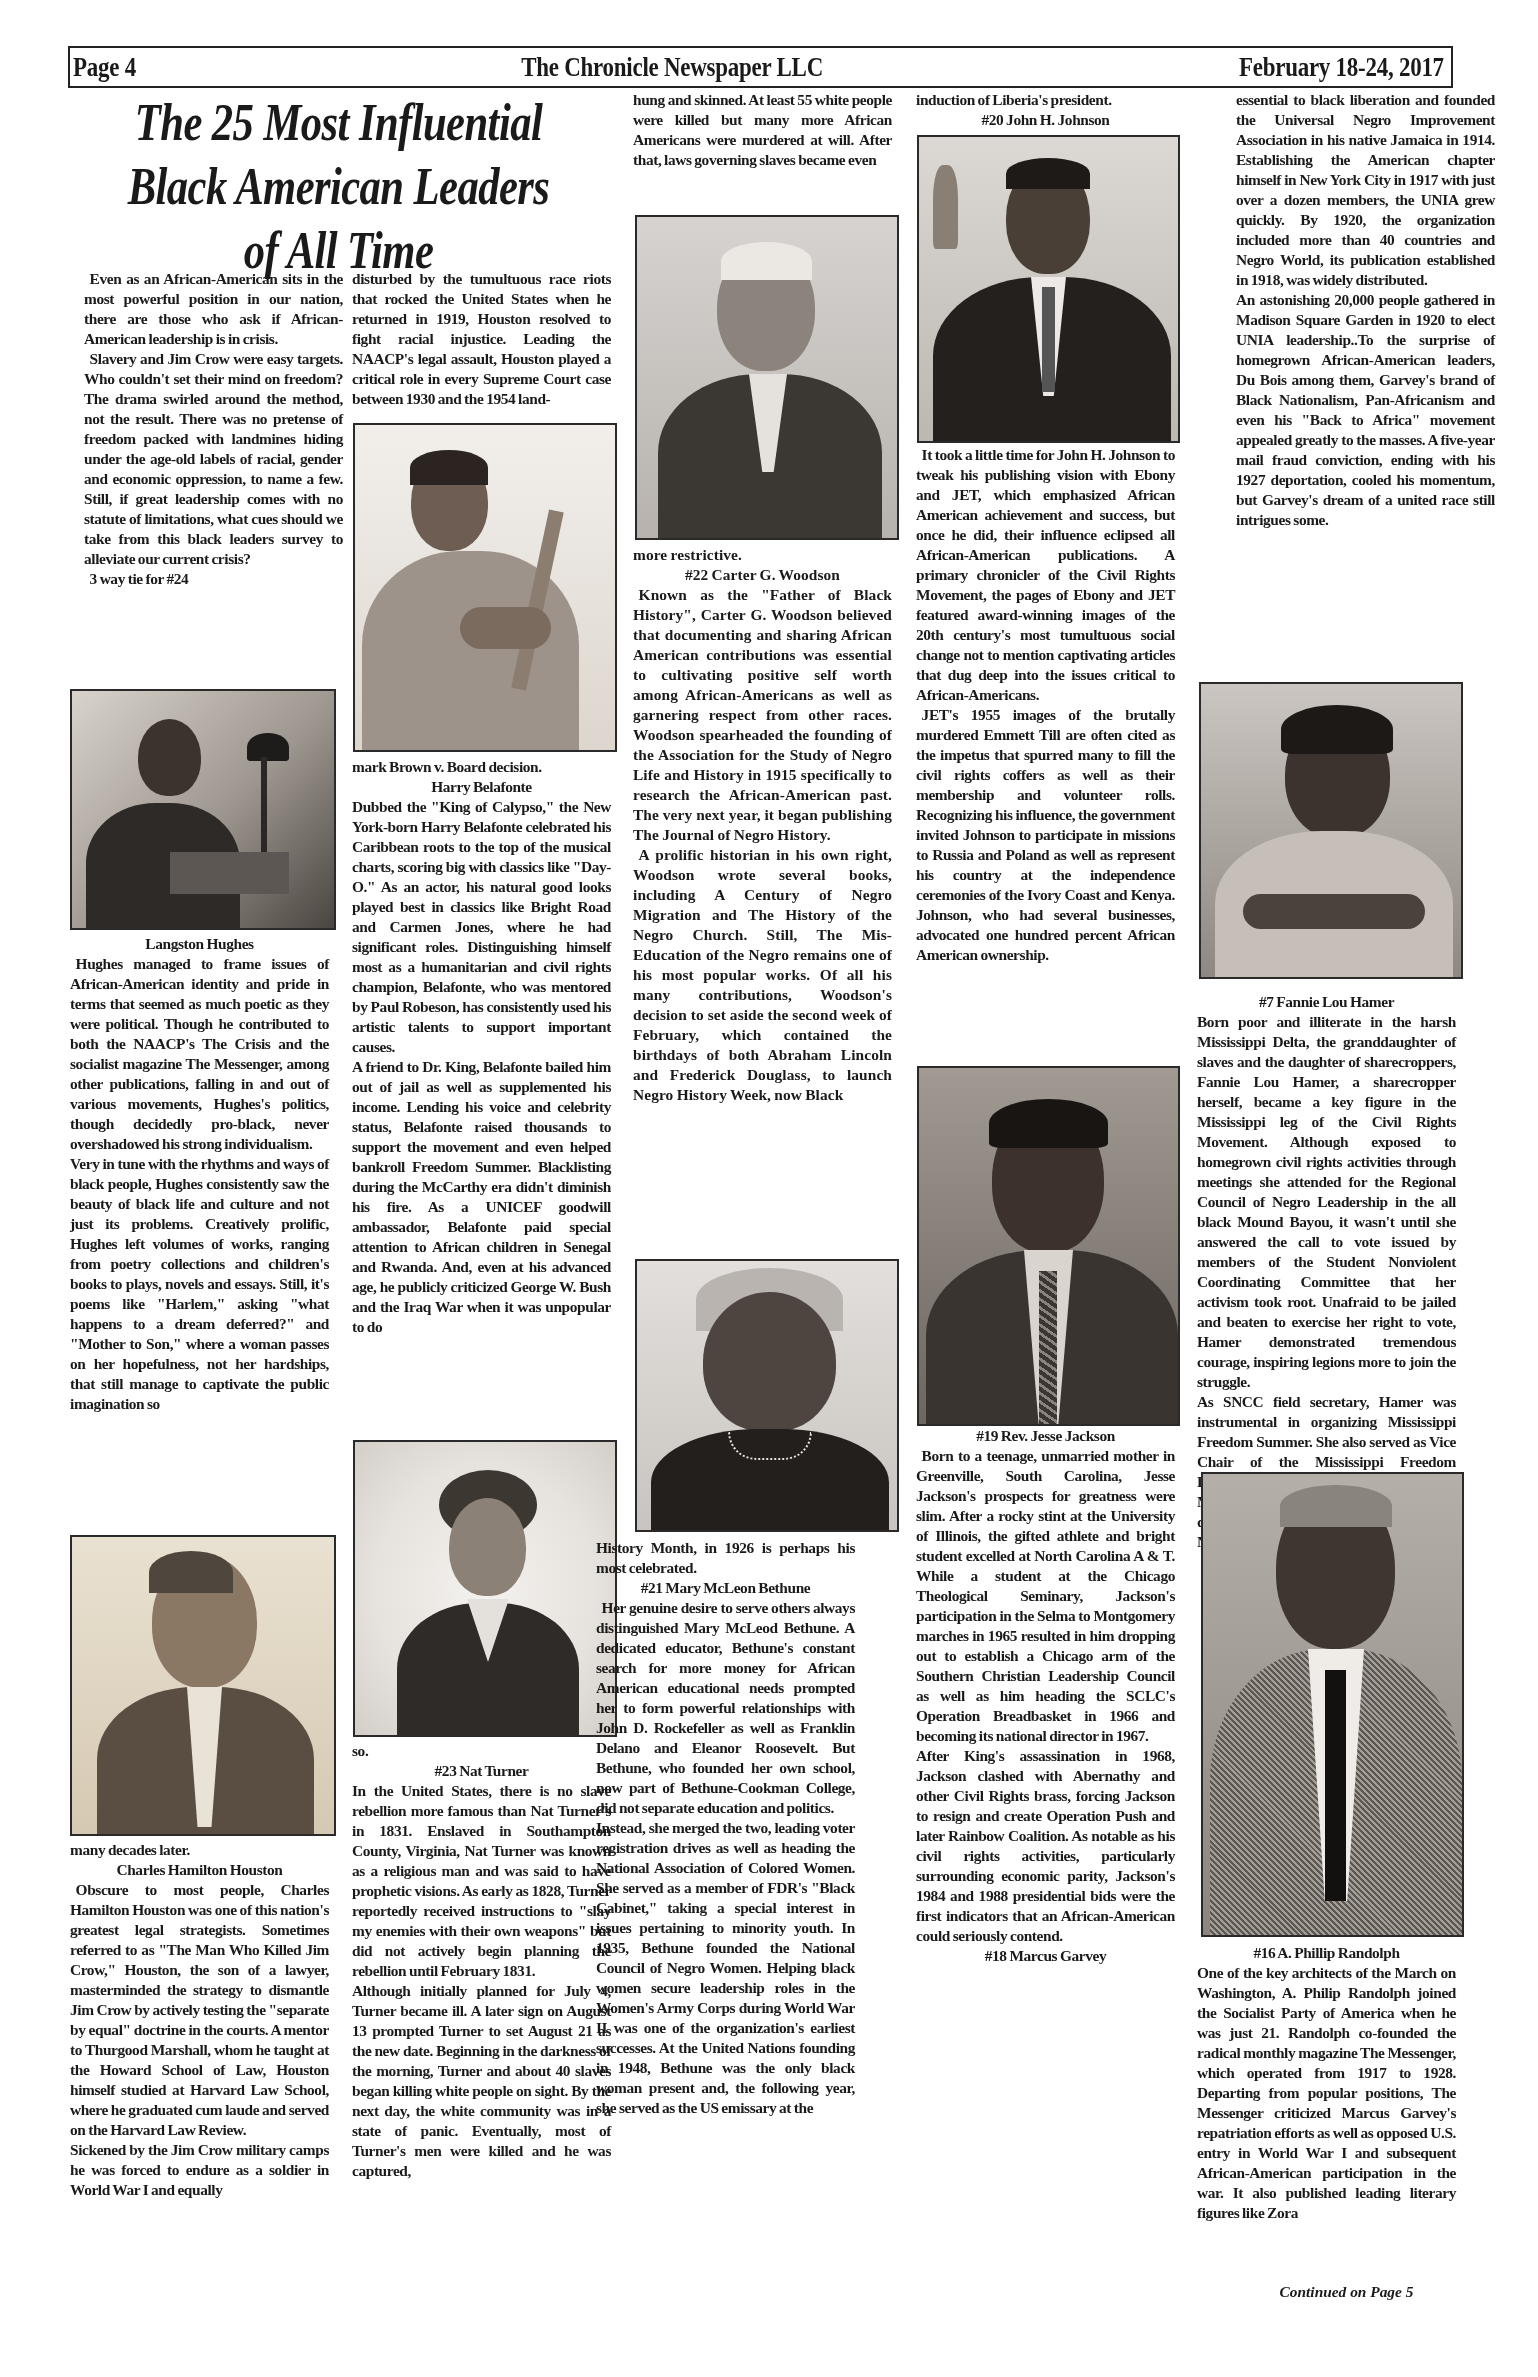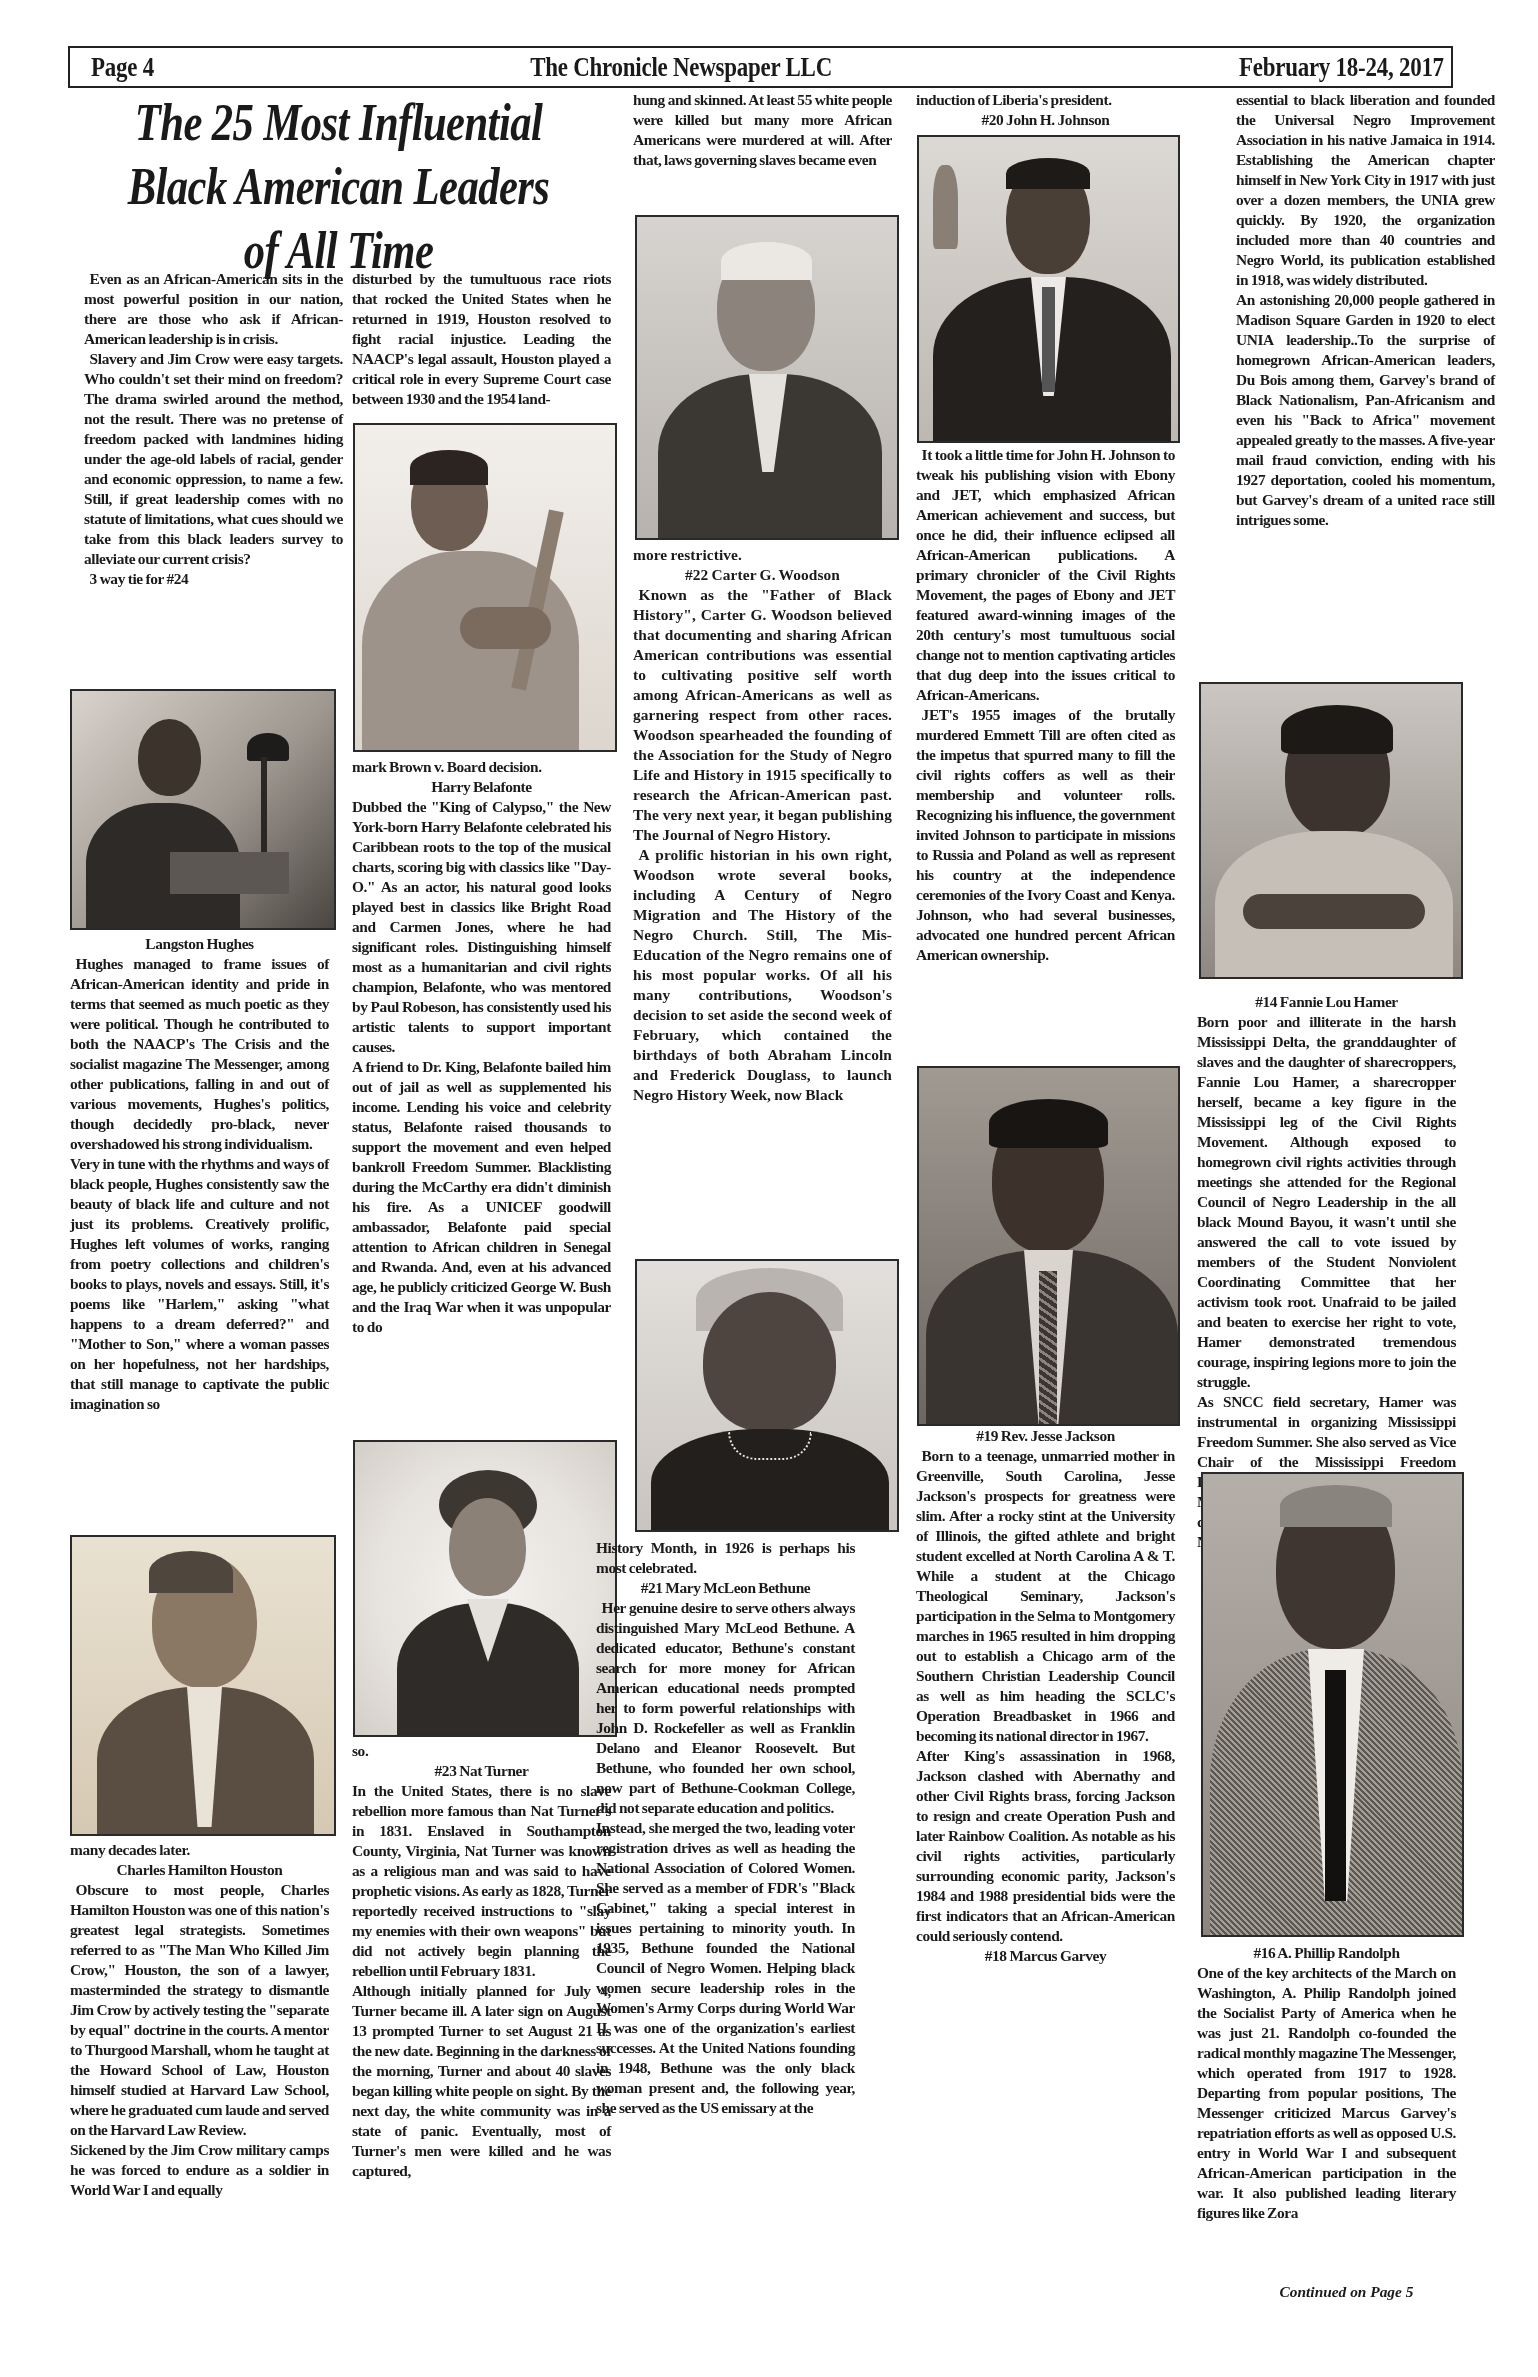--- a/index.html
+++ b/index.html
@@ -3,21 +3,21 @@
 <meta charset="utf-8">
 <style>
   * { box-sizing: border-box; margin: 0; padding: 0; }
   html, body { width: 1538px; height: 2377px; background: #ffffff; overflow: hidden; }
   body { position: relative; font-family: "Liberation Serif", "DejaVu Serif", serif; color: #1a1a1a; }
 
   .masthead {
     position: absolute; left: 68px; top: 46px; width: 1385px; height: 42px;
     border: 2.1px solid #222; border-bottom-width: 2.8px;
     display: flex; align-items: center; justify-content: space-between;
-    padding: 0 7px 0 21px;
+    padding: 0 7px 0 3px;
     font-family: "Liberation Serif", serif; font-weight: bold;
     font-size: 28px; letter-spacing: -0.3px; transform-origin: left;
   }
   .masthead span { display: inline-block; transform: scaleX(0.82); }
   .masthead .mh-left { transform-origin: left; }
   .masthead .mh-center { transform-origin: center; }
   .masthead .mh-right { transform-origin: right; }
 
   .headline {
     position: absolute; left: 66px; top: 91px; width: 545px;
@@ -225,21 +225,21 @@
 <div class="photo" style="left:1199px; top:682px; width:264px; height:297px;">
   <div class="ph-inner" style="background:linear-gradient(180deg,#cbc6c1 0%,#8f8882 100%);">
     <div class="ph-head" style="left:84px; top:28px; width:105px; height:126px; background:#3c332e;"></div>
     <div style="position:absolute; left:80px; top:21px; width:112px; height:49px; border-radius:50% 50% 10% 10%; background:#1d1917;"></div>
     <div class="ph-body" style="left:14px; top:147px; width:238px; height:161px; background:#c5bfb8;"></div>
     <div style="position:absolute; left:42px; top:210px; width:182px; height:35px; border-radius:17.5px; background:#4b423c;"></div>
   </div>
 </div>
 
 <div class="col condensed" style="left:1197px; top:992px;">
-  <span class="caption">#14 Fannie Lou Hamer</span>
+  <span class="caption">#7 Fannie Lou Hamer</span>
   <p>Born poor and illiterate in the harsh Mississippi Delta, the granddaughter of slaves and the daughter of sharecroppers, Fannie Lou Hamer, a sharecropper herself, became a key figure in the Mississippi leg of the Civil Rights Movement. Although exposed to homegrown civil rights activities through meetings she attended for the Regional Council of Negro Leadership in the all black Mound Bayou, it wasn't until she answered the call to vote issued by members of the Student Nonviolent Coordinating Committee that her activism took root. Unafraid to be jailed and beaten to exercise her right to vote, Hamer demonstrated tremendous courage, inspiring legions more to join the struggle.</p>
   <p>As SNCC field secretary, Hamer was instrumental in organizing Mississippi Freedom Summer. She also served as Vice Chair of the Mississippi Freedom Democratic Party that publicly challenged Mississippi's all-white, anti-civil rights delegation at the 1964 Democratic National Convention.</p>
 </div>
 
 <div class="photo" style="left:1201px; top:1472px; width:263px; height:465px;">
   <div class="ph-inner" style="background:linear-gradient(180deg,#b5afa9 0%,#8c857f 100%);">
     <div class="ph-head" style="left:73px; top:14px; width:119px; height:161px; background:#3f3631;"></div>
     <div style="position:absolute; left:77px; top:10.5px; width:112px; height:42px; border-radius:50% 50% 0 0; background:#8a847e;"></div>
     <div class="ph-body" style="left:7px; top:175px; width:252px; height:294px; background:repeating-linear-gradient(45deg,#5d5752 0 2.1px,#a49e98 2.1px 4.2px);"></div>
     <div style="position:absolute; left:105px; top:175px; width:56px; height:252px; background:#efebe7; clip-path:polygon(0 0,100% 0,70% 100%,30% 100%);"></div>

